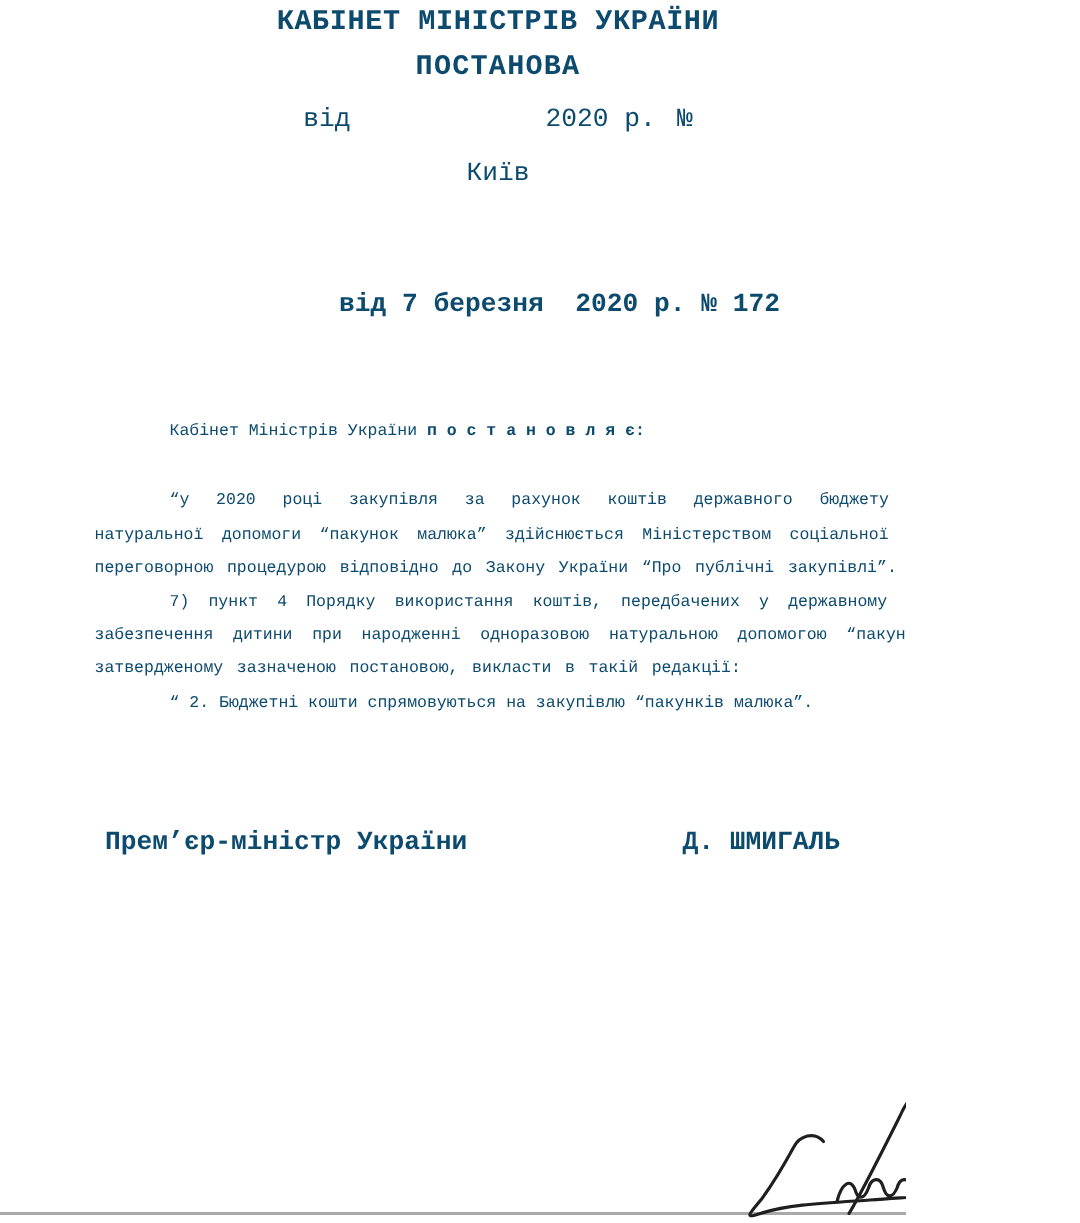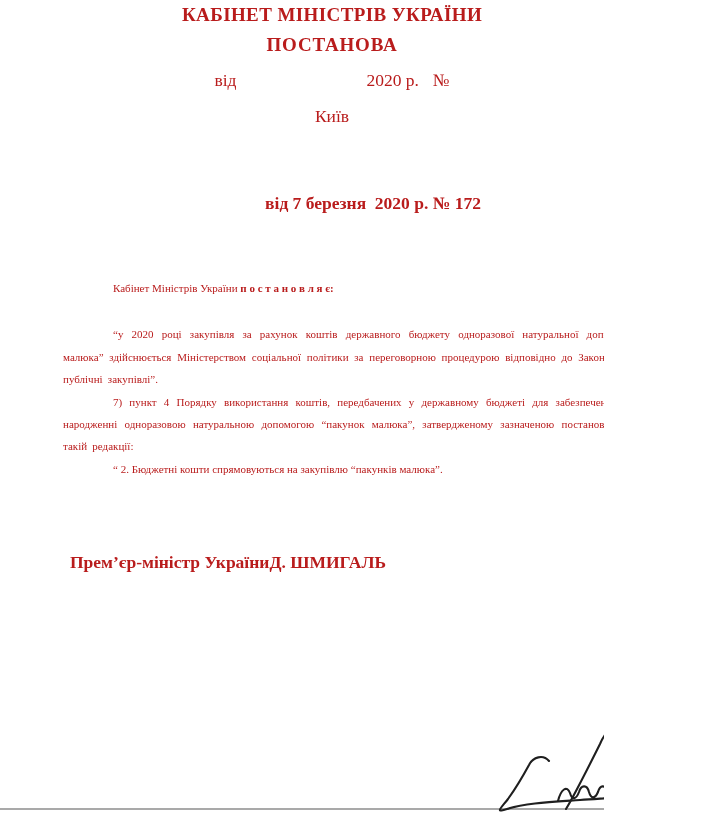--- a/index.html
+++ b/index.html
@@ -3,22 +3,22 @@
 <meta charset="utf-8">
 <style>
   * { box-sizing: border-box; }
   html, body { margin: 0; padding: 0; background: #ffffff; }
   .page {
     position: relative;
     width: 604px;
     height: 815px;
     background: #ffffff;
     overflow: hidden;
-    font-family: Liberation Serif, serif;
-    color: #b91c1c;
+    font-family: Liberation Mono, monospace;
+    color: #0c4a6e;
   }
   
   .head-block {
     text-align: center;
     transform: translateX(30px);
   }
   .org {
     padding-top: 3px;
     font-size: 19px;
     font-weight: bold;
@@ -70,21 +70,22 @@
   .lead-bold { font-weight: bold; }
   .para { text-indent: 50px; }
   .justify {
     text-align: justify;
     text-align-last: left;
     word-spacing: 2.5px;
   }
   
   .sig-row {
     display: flex;
-    margin: 71px 30px 0 70px;
+    justify-content: space-between;
+    margin: 71px 44px 0 70px;
     font-size: 17.5px;
     font-weight: bold;
     line-height: 22px;
   }
   
   .signature-svg {
     position: absolute;
     left: 470px;
     top: 712px;
     width: 230px;

